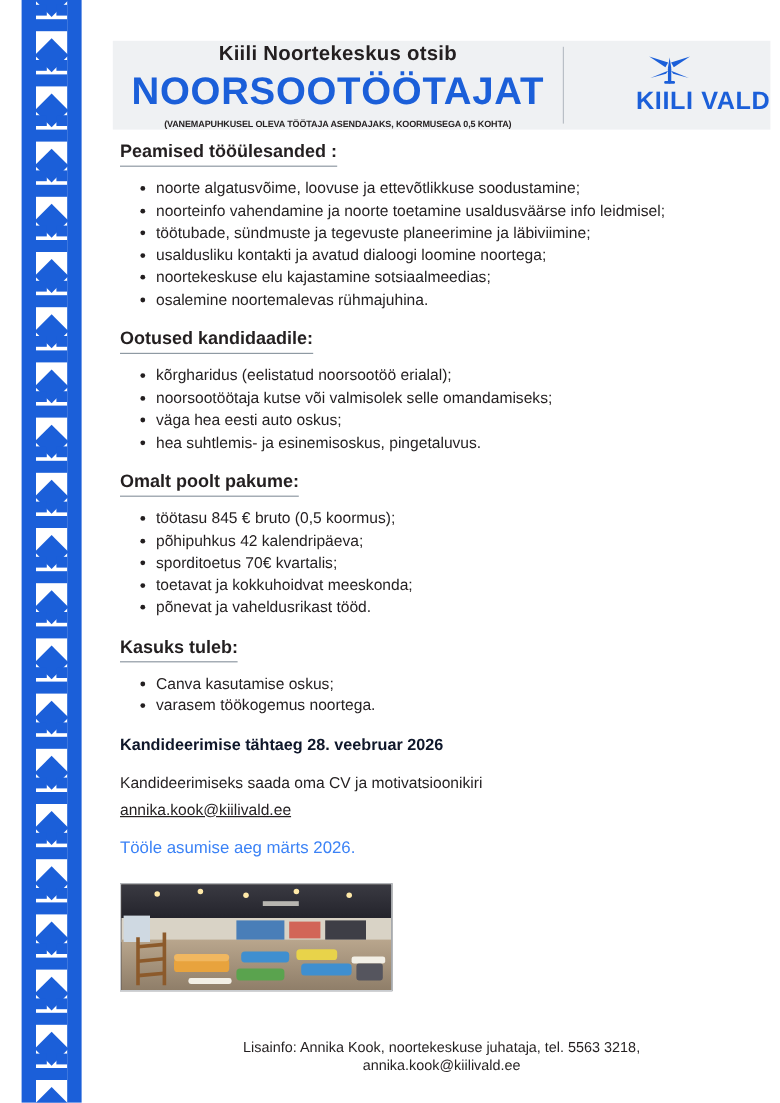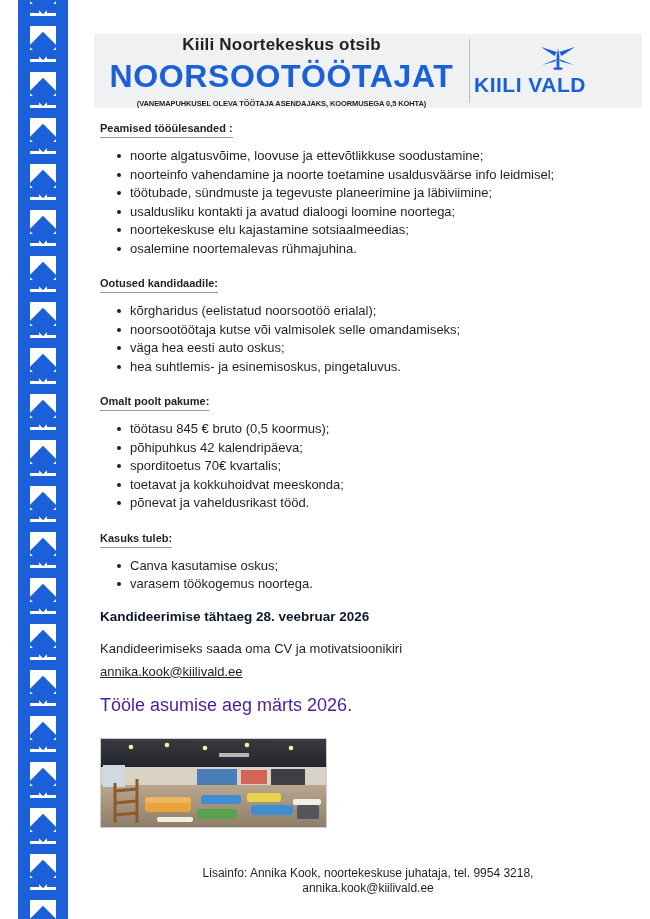--- a/index.html
+++ b/index.html
@@ -102,21 +102,21 @@
     margin-top: 4px;
     white-space: nowrap;
   }
   .header-divider {
     width: 1px;
     height: 64px;
     background: #b9bfc6;
   }
   .header-right {
     flex: 1;
-    text-align: left;
+    text-align: right;
     padding-left: 4px;
   }
   .logo-mark {
     height: 26px;
     display: flex;
     align-items: center;
     justify-content: center;
   }
   .logo-text {
     font-size: 21px;
@@ -127,21 +127,21 @@
   }
 
   
   .body {
     position: absolute;
     left: 8px;
     top: 118px;
     width: 548px;
   }
   .section-title {
-    font-size: 11px;
+    font-size: 15px;
     font-weight: bold;
     color: #231f20;
     display: inline-block;
     border-bottom: 1.5px solid #8f9aa3;
     padding-bottom: 3px;
     margin: 0 0 10px 6px;
   }
   .section {
     margin-bottom: 16px;
   }
@@ -184,22 +184,22 @@
   }
   .email-link {
     font-size: 13px;
     color: #231f20;
     text-decoration: underline;
     margin: 0 0 16px 6px;
     display: inline-block;
   }
   .para-start {
     margin: 0 0 22px 6px;
-    font-size: 18px;
-    color: #4c1d95;
+    font-size: 14px;
+    color: #3b82f6;
   }
 
   
   .photo-wrap {
     margin: 0 0 0 6px;
     width: 225px;
     height: 88px;
     border: 1px solid #c9ccd0;
     overflow: hidden;
     position: relative;
@@ -433,16 +433,16 @@
         <rect x="96" y="70" width="40" height="10" rx="3" fill="#5aa34e"></rect>
 
         <rect x="56" y="78" width="36" height="5" rx="2" fill="#f2efe6"></rect>
         <rect x="192" y="60" width="28" height="6" rx="2" fill="#f2efe6"></rect>
         <rect x="196" y="66" width="22" height="14" rx="2" fill="#55555e"></rect>
       </svg>
     </div>
   </div>
 
   <div class="footer">
-    <div>Lisainfo: Annika Kook, noortekeskuse juhataja, tel. 9954 3218,</div>
+    <div>Lisainfo: Annika Kook, noortekeskuse juhataja, tel. 5563 3218,</div>
     <div>annika.kook@kiilivald.ee</div>
   </div>
 </div>
 
 </body></html>

